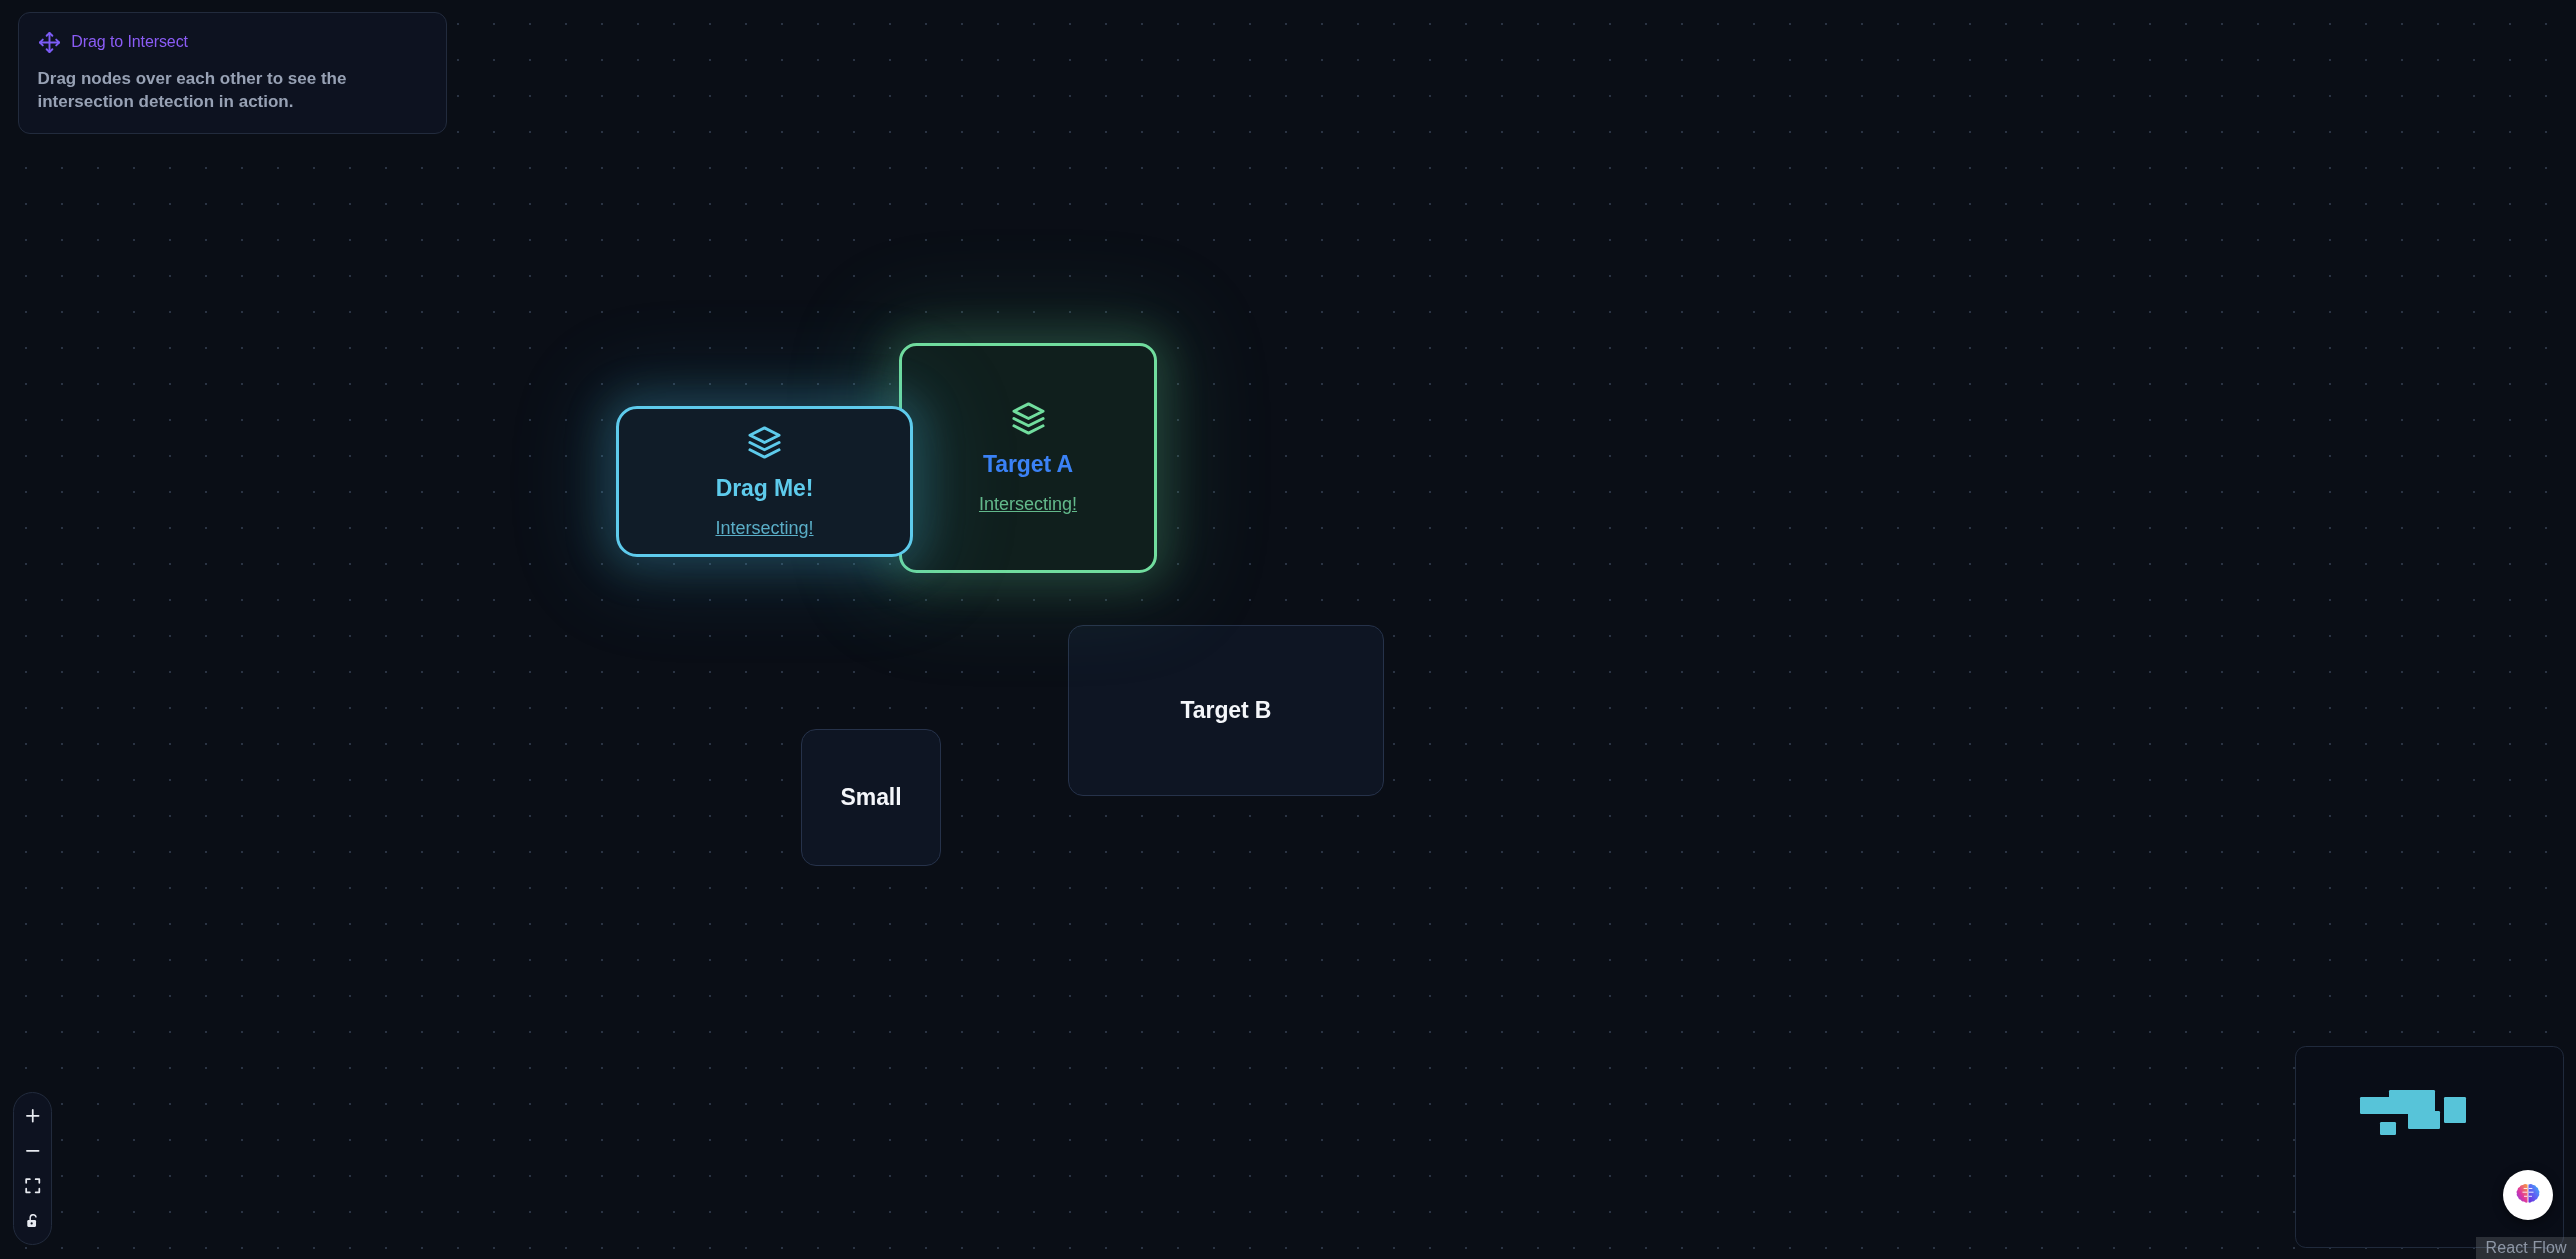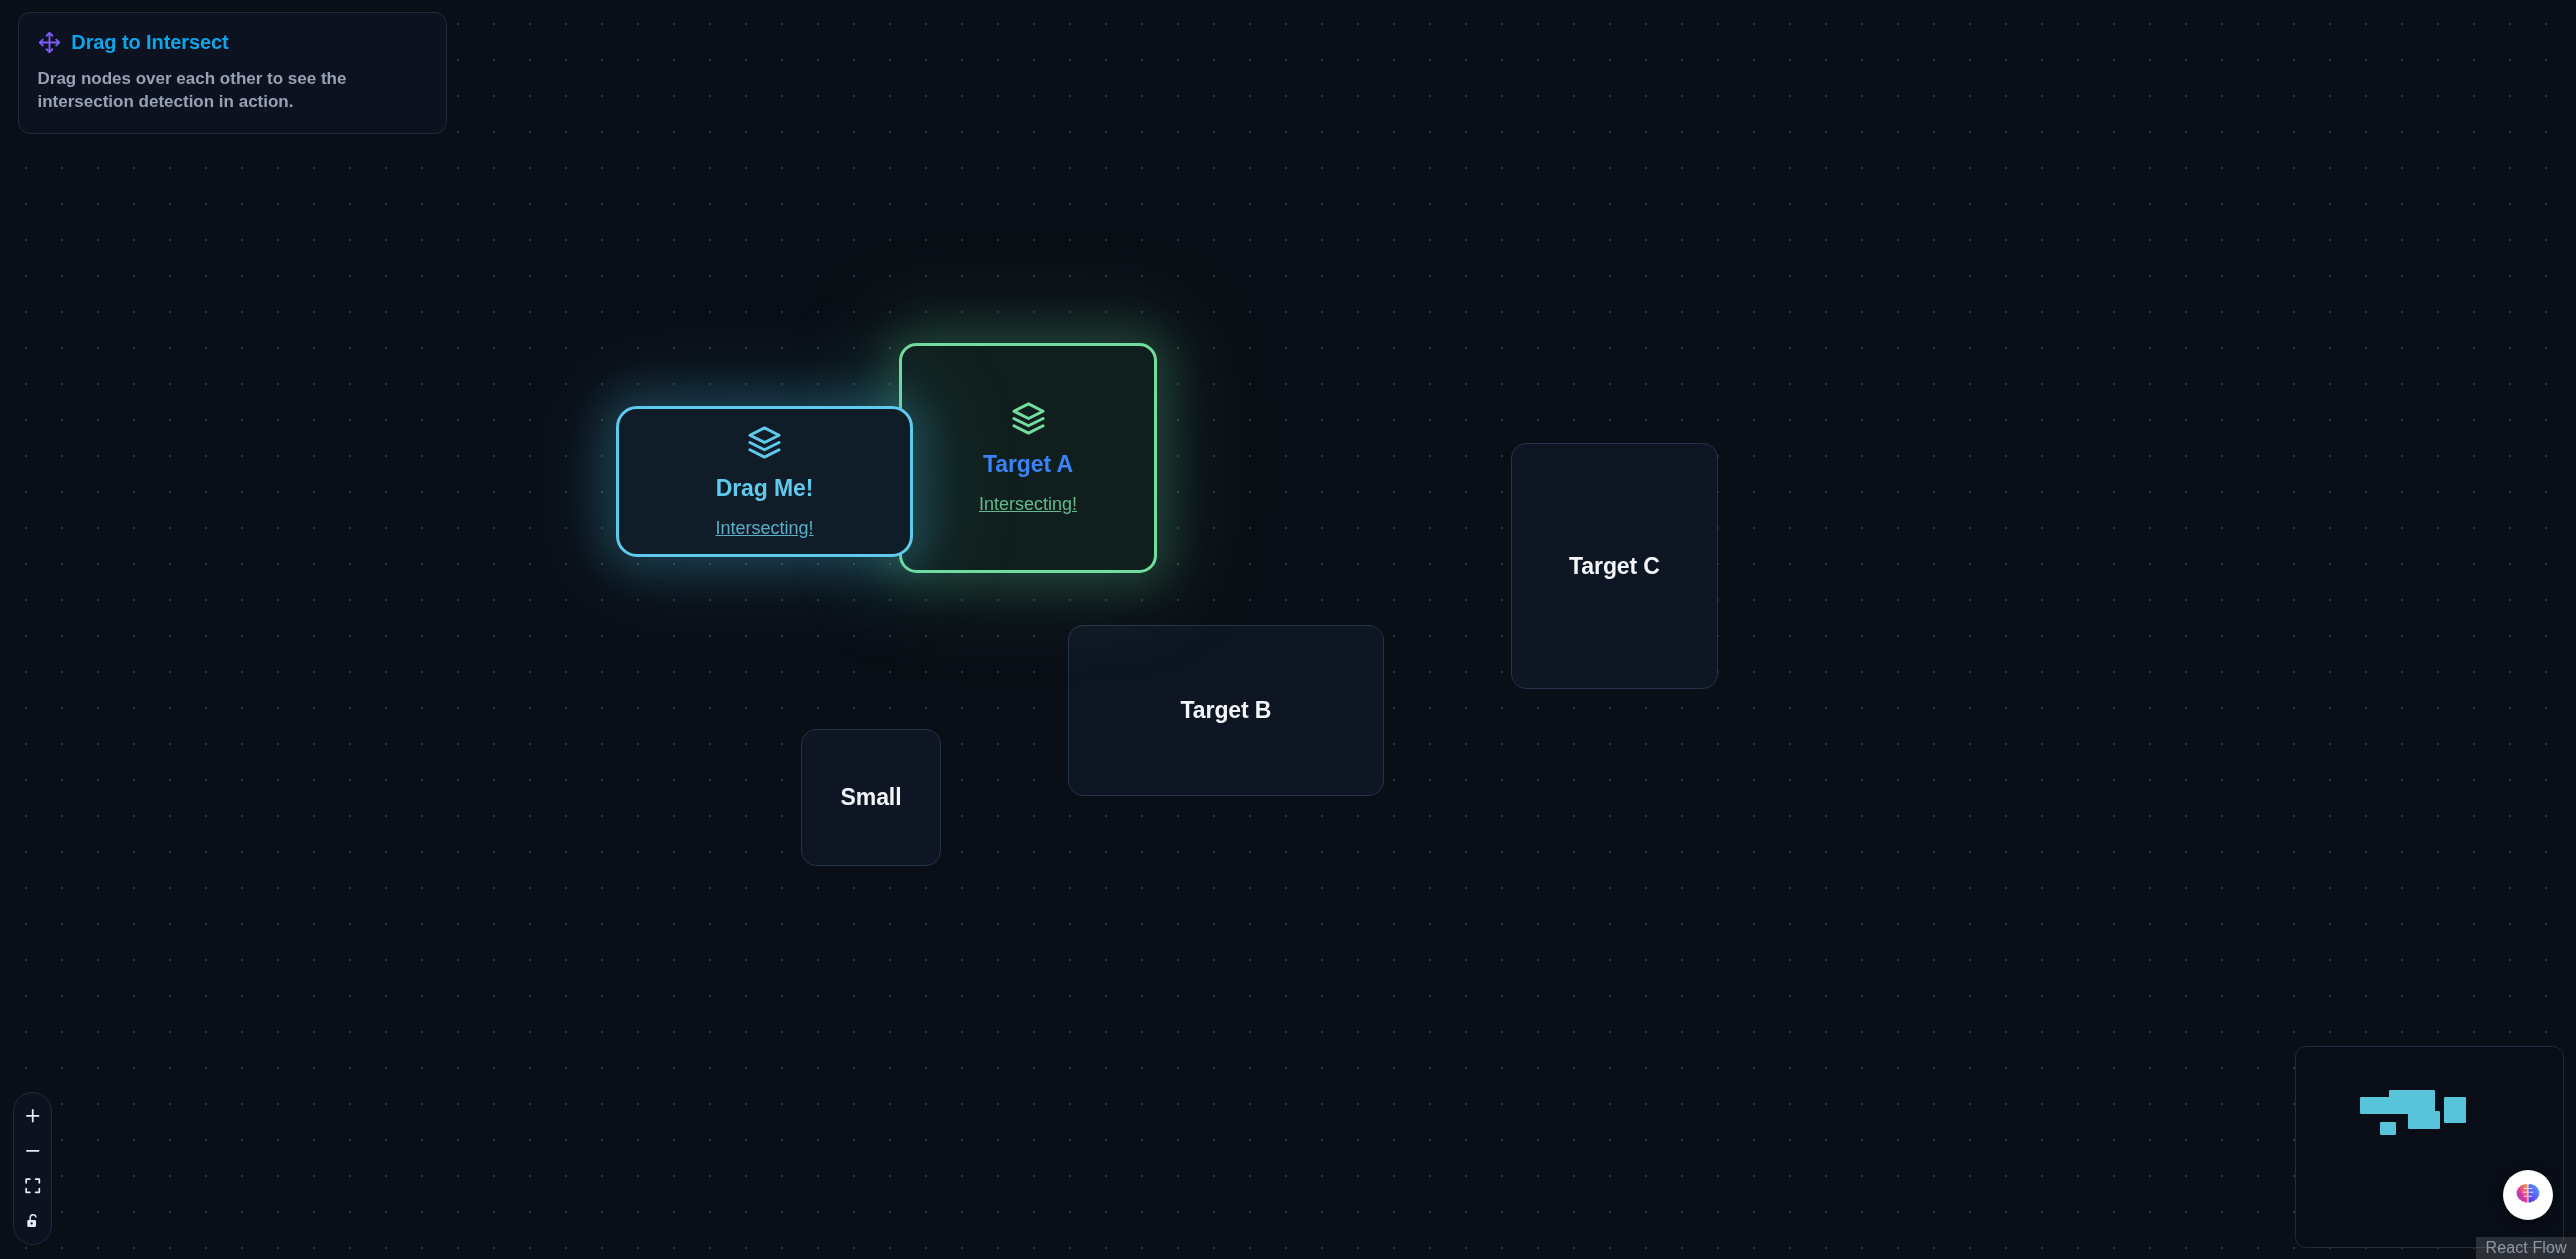--- a/index.html
+++ b/index.html
@@ -23,21 +23,21 @@
     position:absolute; left:17.5px; top:12px;
     width:429px;
     background:#0d1220;
     border:0.7px solid #222b3d;
     border-radius:12px;
     padding:17.5px 19px 19px 19px;
   }
   .info-head{ display:flex; align-items:center; gap:10.8px; }
   .move-icon{ width:23px; height:23px; flex:0 0 23px; display:block; }
   .info-title{
-    color:#0ea5e9; font-size:20px; font-weight:700; letter-spacing:-0.1px;
+    color:#8b5cf6; font-size:16px; font-weight:400; letter-spacing:-0.1px;
   }
   .info-body{
     margin-top:13.4px;
     color:#97a1b4; font-size:17px; line-height:1.38; font-weight:700;
     max-width:316px;
   }
 
   
   .node{
     position:absolute;
@@ -145,23 +145,20 @@
           <polyline points="19 9 22 12 19 15"></polyline>
           <line x1="2" y1="12" x2="22" y2="12"></line>
           <line x1="12" y1="2" x2="12" y2="22"></line>
         </svg>
       </span>
       <span class="info-title">Drag to Intersect</span>
     </div>
     <div class="info-body">Drag nodes over each other to see the intersection detection in action.</div>
   </div>
 
-  <div class="node" style="left:1511px; top:443px; width:207px; height:246px;">
-    <span class="label">Target C</span>
-  </div>
 
   <div class="node" style="left:1068px; top:625px; width:316px; height:171px;">
     <span class="label">Target B</span>
   </div>
 
   <div class="node" style="left:801px; top:729px; width:140px; height:137px;">
     <span class="label">Small</span>
   </div>
 
   <div class="node node--hit" style="left:899px; top:343px; width:258px; height:230px;">

